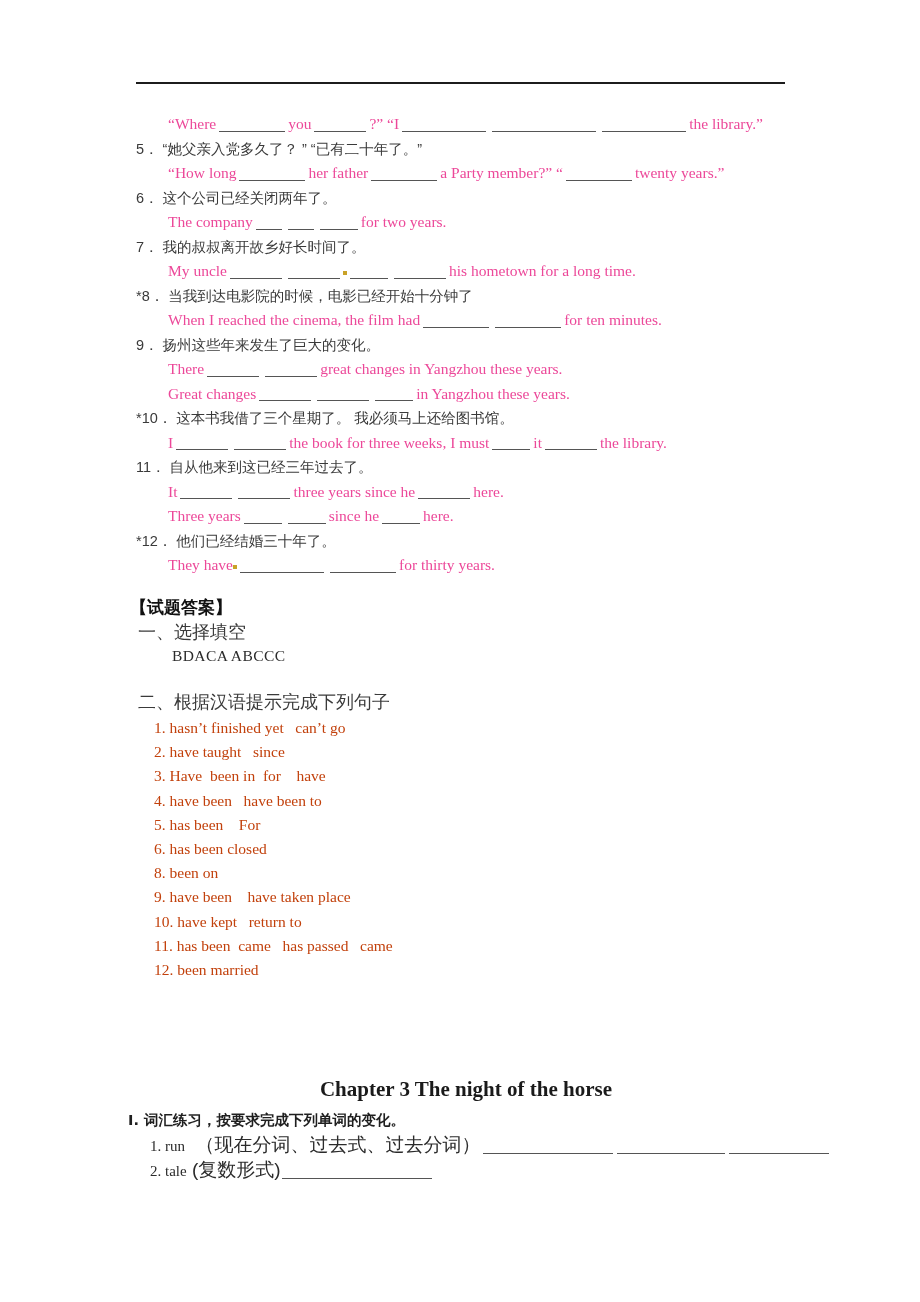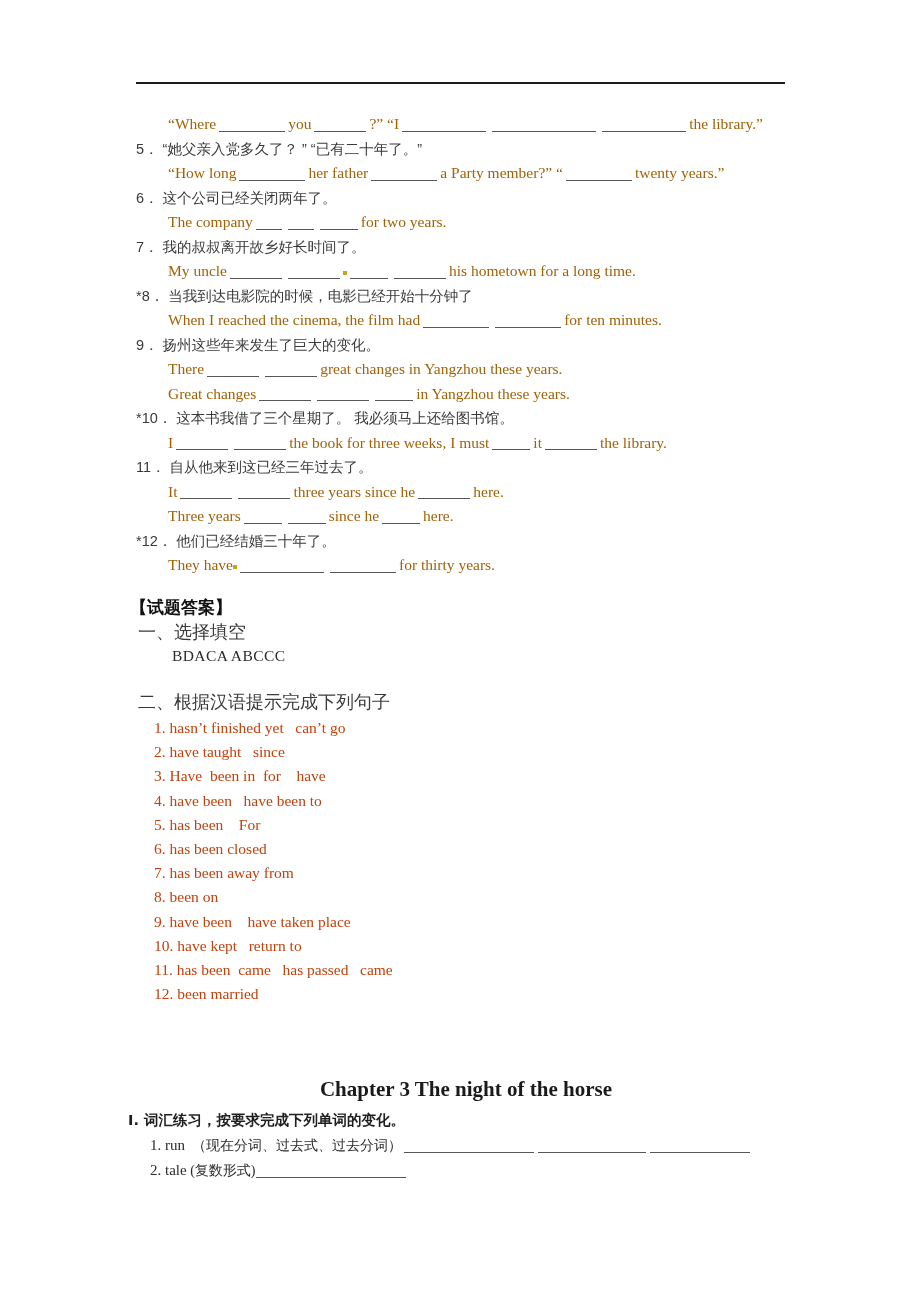--- a/index.html
+++ b/index.html
@@ -34,21 +34,21 @@
     left: 136px;
     top: 112px;
     width: 660px;
   }
 
   
   .ln {
     font-size: 15.5px;
     line-height: 24.5px;
     white-space: nowrap;
-    color: #a16207;
+    color: #ec4899;
   }
   .ln.cn {
     font-family: Liberation Sans, sans-serif;
     font-size: 14.5px;
     color: #3a3a3a;
   }
   .ind-0 { padding-left: 0px; }
   .ind-2 { padding-left: 32px; }
 
   
@@ -147,22 +147,22 @@
     margin-left: -8px;
   }
   .q-item {
     font-size: 15px;
     line-height: 24px;
     padding-left: 14px;
     color: #2b2b2b;
     white-space: nowrap;
   }
   .q-item .cnspan {
-    font-family: Liberation Serif, serif;
-    font-size: 14px;
+    font-family: Liberation Sans, sans-serif;
+    font-size: 19px;
   }
   .bl.line1 { width: 130px; margin: 0 2px; }
   .bl.line2 { width: 108px; margin: 0 2px; }
   .bl.line3 { width: 100px; margin: 0 2px; }
   .bl.line4 { width: 150px; margin: 0 0 0 1px; }
 </style>
 </head>
 <body>
 
 <div class="page">
@@ -207,21 +207,20 @@
     <div class="ans-mc">BDACA  ABCCC</div>
     <div class="gap"></div>
     <div class="ans-sub">二、根据汉语提示完成下列句子</div>
     <div class="ans-list">
       <div class="ans-item">1. hasn’t finished yet   can’t go</div>
       <div class="ans-item">2. have taught   since</div>
       <div class="ans-item">3. Have  been in  for    have</div>
       <div class="ans-item">4. have been   have been to</div>
       <div class="ans-item">5. has been    For</div>
       <div class="ans-item">6. has been closed</div>
-      <div class="ans-item">7. has been away from</div>
       <div class="ans-item">8. been on</div>
       <div class="ans-item">9. have been    have taken place</div>
       <div class="ans-item">10. have kept   return to</div>
       <div class="ans-item">11. has been  came   has passed   came</div>
       <div class="ans-item">12. been married</div>
     </div>
   </div>
 
   <div class="chapter-wrap">
     <div class="chapter-title">Chapter 3 The night of the horse</div>

